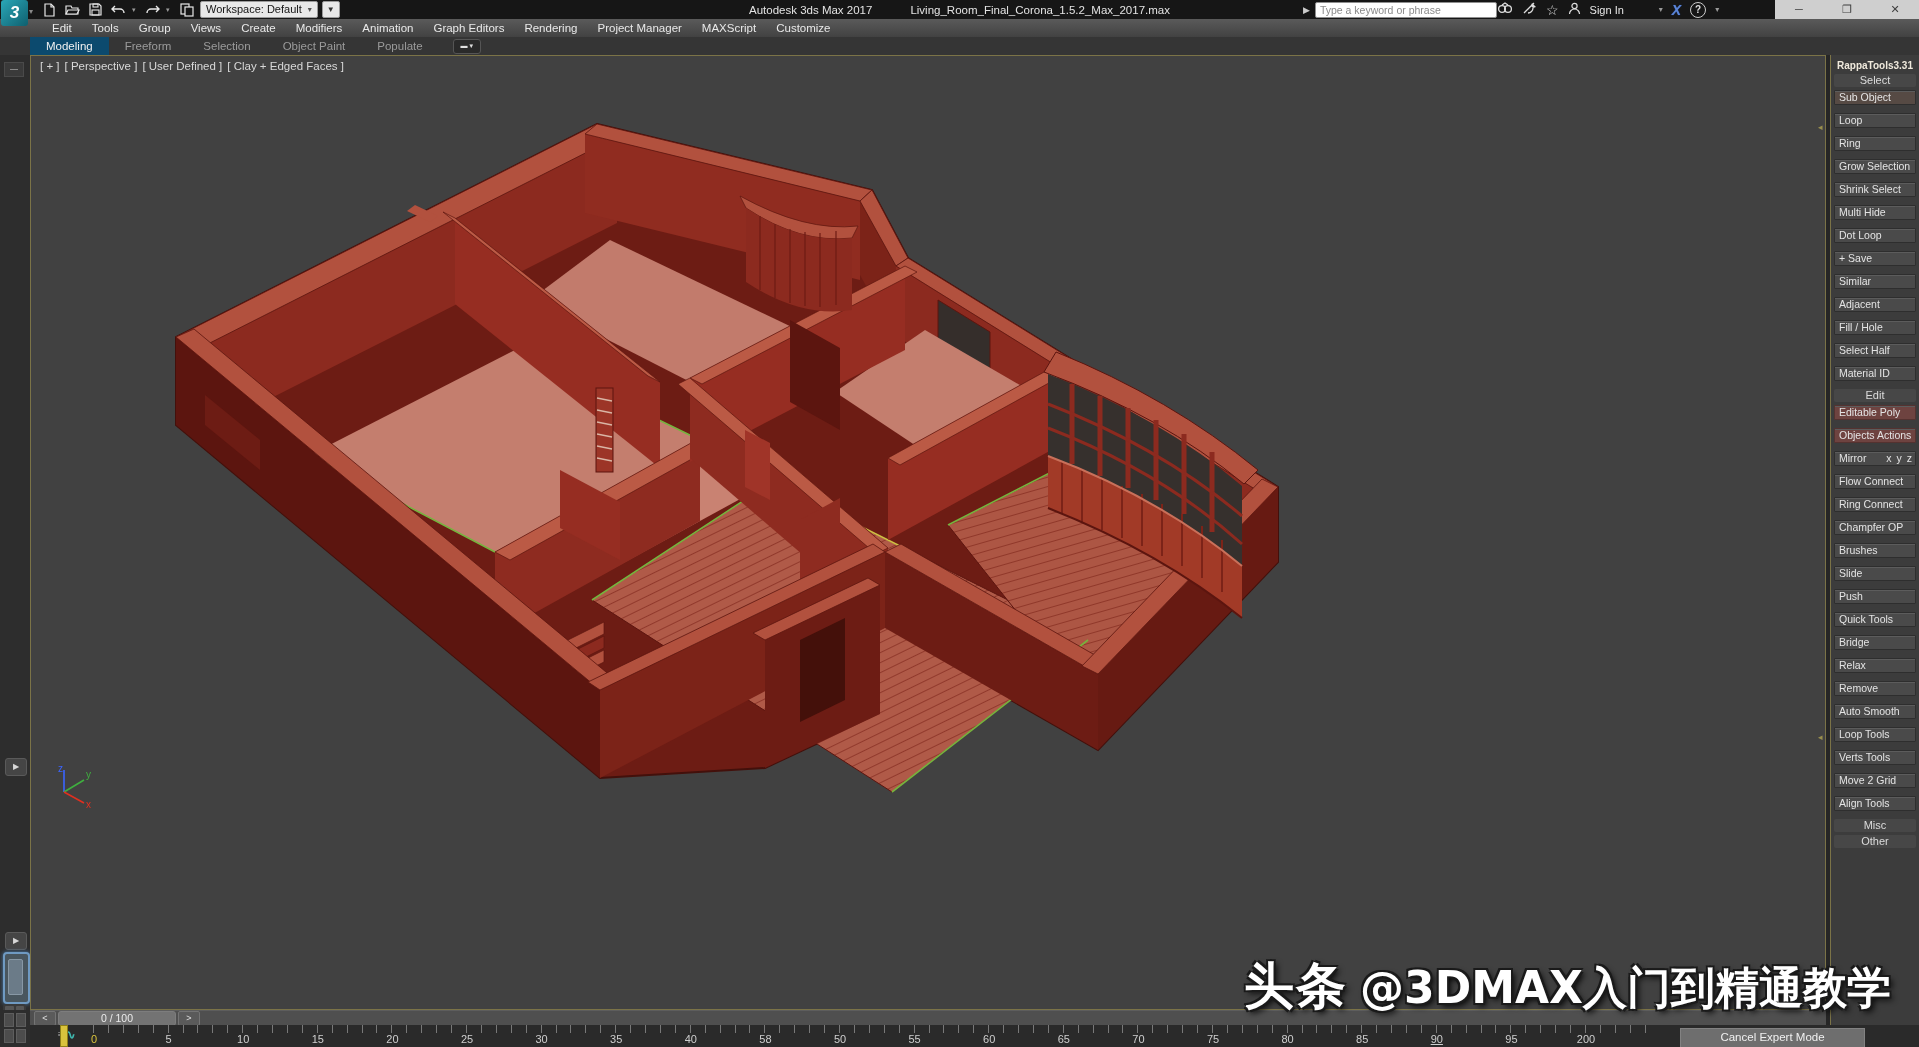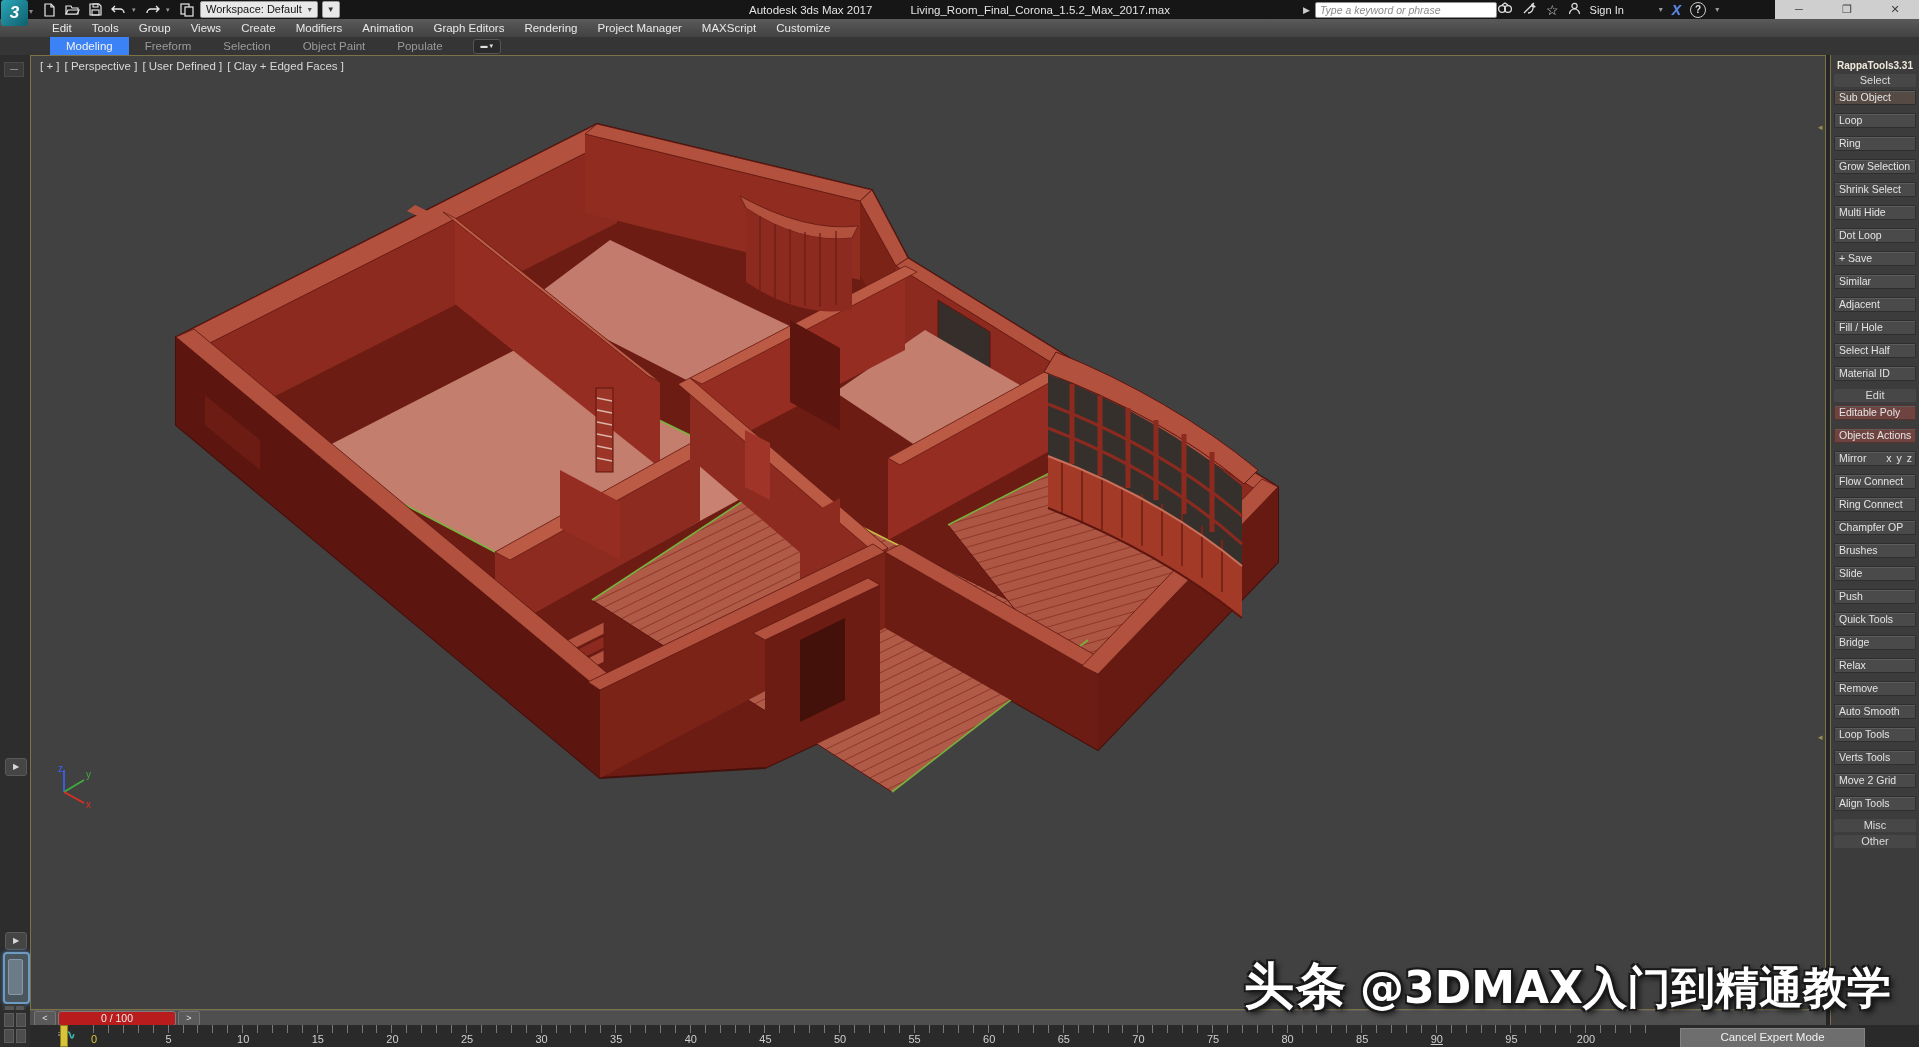--- a/index.html
+++ b/index.html
@@ -18,39 +18,39 @@
   .mini-caret{color:#9a9a9a;font-size:7px;width:7px;}
   .workspace{height:15px;background:#e8e8e8;border:1px solid #9a9a9a;border-radius:2px;color:#141414;
              font-size:11px;line-height:15px;padding:0 5px;display:flex;align-items:flex-end;gap:6px;}
   .ws-extra{width:16px;height:15px;background:#e8e8e8;border:1px solid #9a9a9a;border-radius:2px;
             color:#333;font-size:8px;text-align:center;line-height:15px;}
   .titles{left:0;top:0;width:1919px;height:19px;display:flex;align-items:center;justify-content:center;
           gap:38px;color:#e3e3e3;font-size:11.5px;pointer-events:none;}
   .search-wrap{left:1303px;top:1px;height:17px;display:flex;align-items:center;gap:5px;}
   .search-expander{color:#cccccc;font-size:9px;}
   .searchbox{width:172px;height:14px;background:#ffffff;border:1px solid #8f8f8f;border-radius:2px;
-             font-size:10.5px;font-style:italic;color:#333;padding:0 4px;outline:none;font-family:"Liberation Sans",sans-serif;}
+             font-size:10.5px;color:#333;padding:0 4px;outline:none;font-family:"Liberation Sans",sans-serif;}
   .searchbox::placeholder{color:#8a8a8a;}
   .tb-icons{left:1497px;top:0px;height:19px;display:flex;align-items:center;gap:9px;color:#dddddd;}
   .signin{color:#e8e8e8;font-size:11px;}
   .xlogo{color:#5a84d6;font-weight:bold;font-style:italic;font-size:14px;text-shadow:0 0 1px #2c4f9e;}
   .helpbadge{width:14px;height:14px;border-radius:50%;border:1.5px solid #cccccc;color:#dddddd;
              font-size:10px;font-weight:bold;text-align:center;line-height:14px;}
   .wincorner{left:1775px;top:0;width:144px;height:19px;background:#cfcfcf;display:flex;}
   .winbtn{width:48px;height:19px;color:#3f3f3f;font-size:11px;text-align:center;line-height:18px;}
   
   .menubar{left:0;top:19px;width:1919px;height:18px;background:linear-gradient(#5a5a5a,#424242);
            display:flex;align-items:center;padding-left:42px;box-sizing:border-box;}
   .menu-item{color:#e9e9e9;font-size:11.5px;padding:0 10px;line-height:18px;}
   
   .ribbon{left:0;top:37px;width:1919px;height:18px;background:#353535;display:flex;align-items:center;
           padding-left:30px;box-sizing:border-box;}
   .grip{left:2px;top:40px;width:4px;height:12px;border-left:1px solid #5d5d5d;border-right:1px solid #5d5d5d;}
   .rtab{color:#9b9b9b;font-size:11.5px;padding:0 16px;line-height:18px;}
-  .rtab.active{background:#3b82f6;color:#f0f0f0;margin-left:20px;}
+  .rtab.active{background:#0c4a6e;color:#f0f0f0;}
   .ribbon-toggle{width:26px;height:13px;background:#2a2a2a;border:1px solid #555;border-radius:3px;
                  margin-left:14px;color:#e0e0e0;font-size:7px;text-align:center;line-height:12px;}
   
   .leftstrip{left:0;top:55px;width:30px;height:992px;background:#2d2d2d;}
   .ls-dash{left:4px;top:62px;width:18px;height:13px;background:#3a3a3a;border:1px solid #4a4a4a;
            color:#cfcfcf;font-size:8px;text-align:center;line-height:12px;}
   .ls-play{width:20px;height:16px;background:#454545;border:1px solid #5a5a5a;border-radius:3px;
            color:#d8d8d8;font-size:8px;text-align:center;line-height:15px;}
   .ls-blue{left:3px;top:952px;width:23px;height:48px;border:2px solid #6f9ac2;border-radius:4px;
            background:#49565e;box-shadow:0 0 4px #4d7eae;}
@@ -75,21 +75,21 @@
   .rt-btn{height:13px;line-height:13px;background:#4a4a4a;border:1px solid #2e2e2e;border-radius:1px;
           box-shadow:inset 0 1px 0 #5c5c5c;color:#e4e4e4;font-size:10.5px;padding:0 0 0 4px;margin-bottom:8px;
           white-space:nowrap;overflow:hidden;display:flex;}
   .rt-btn.warm{background:#564a44;}
   .rt-btn.maroon{background:#6e4340;border-color:#543230;}
   .rt-axes{margin-left:auto;padding-right:3px;display:flex;gap:5px;}
   
   .sliderrow{left:30px;top:1010px;width:1796px;height:15px;background:#4f4f4f;border-top:1px solid #5d5d5d;box-sizing:border-box;}
   .tsbtn{top:1011px;width:20px;height:13px;background:#5a5a5a;border:1px solid #747474;border-radius:2px;
          color:#e0e0e0;font-size:9px;text-align:center;line-height:12px;}
-  .tspill{left:58px;top:1011px;width:116px;height:13px;background:#b91c1c;border:1px solid #7d7d7d;border-radius:3px;
+  .tspill{left:58px;top:1011px;width:116px;height:13px;background:#737373;border:1px solid #7d7d7d;border-radius:3px;
           color:#ececec;font-size:10.5px;text-align:center;line-height:12px;}
   .ruler{left:30px;top:1025px;width:1889px;height:22px;background:#2a2a2a;}
   .ruler .ticks{position:absolute;left:63px;top:0;width:1560px;height:8px;
         background:repeating-linear-gradient(90deg,#787878 0 1px,transparent 1px 14.92px);}
   .ruler .label{position:absolute;top:8px;color:#cfcfcf;font-size:11px;transform:translateX(-50%);}
   .tmarker{left:60px;top:1025px;width:8px;height:22px;background:#d9c33c;border:1px solid #8f7f17;box-sizing:border-box;z-index:3;}
   .curveicon{left:58px;top:1027px;display:flex;align-items:center;gap:2px;z-index:2;}
   .curveicon .bars{color:#bdbdbd;font-size:8px;line-height:5px;}
   .curveicon .wave{color:#3fb8af;font-size:13px;font-weight:bold;}
   .cancel-expert{left:1680px;top:1028px;width:185px;height:31px;background:#6e6e6e;border:1px solid #828282;
@@ -500,21 +500,21 @@
     <div id="rulerlabels">
         <span class="label" style="left: 64px; color: rgb(217, 195, 60);">0</span>
         <span class="label" style="left: 138.6px;">5</span>
         <span class="label" style="left: 213.2px;">10</span>
         <span class="label" style="left: 287.8px;">15</span>
         <span class="label" style="left: 362.4px;">20</span>
         <span class="label" style="left: 437px;">25</span>
         <span class="label" style="left: 511.6px;">30</span>
         <span class="label" style="left: 586.2px;">35</span>
         <span class="label" style="left: 660.8px;">40</span>
-        <span class="label" style="left: 735.4px;">45</span>
+        <span class="label" style="left: 735.4px;">58</span>
         <span class="label" style="left: 810px;">50</span>
         <span class="label" style="left: 884.6px; text-align: right;">55</span>
         <span class="label" style="left: 959.2px;">60</span>
         <span class="label" style="left: 1033.8px;">65</span>
         <span class="label" style="left: 1108.4px;">70</span>
         <span class="label" style="left: 1183px;">75</span>
         <span class="label" style="left: 1257.6px;">80</span>
         <span class="label" style="left: 1332.2px;">85</span>
         <span class="label" style="left: 1406.8px; text-decoration: underline;">90</span>
         <span class="label" style="left: 1481.4px;">95</span>

